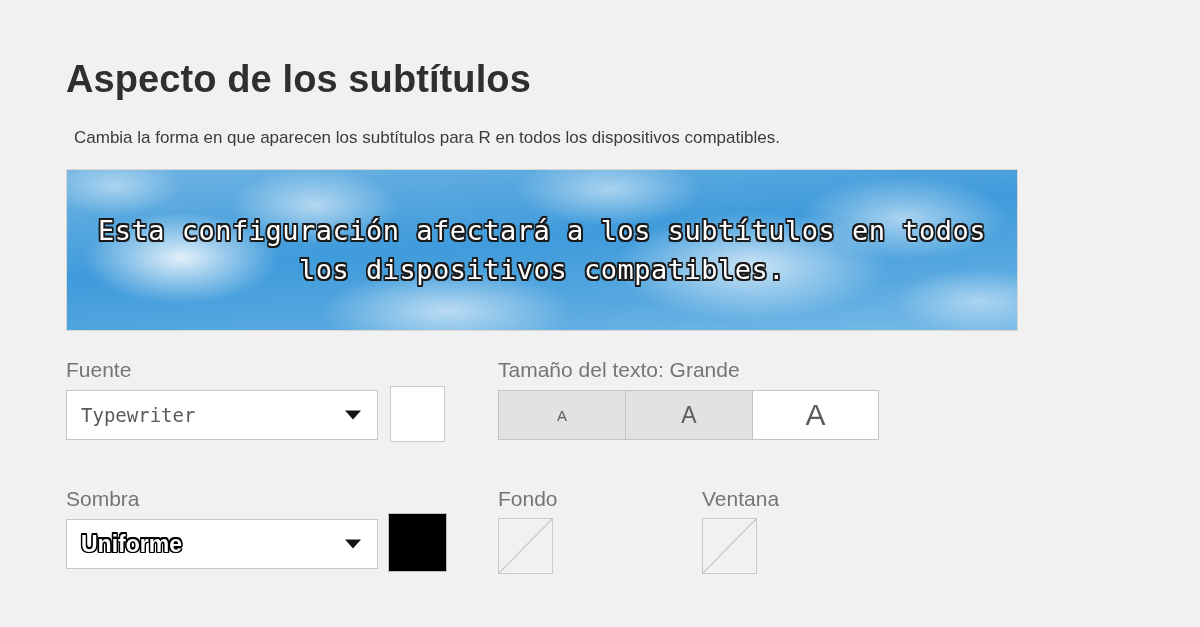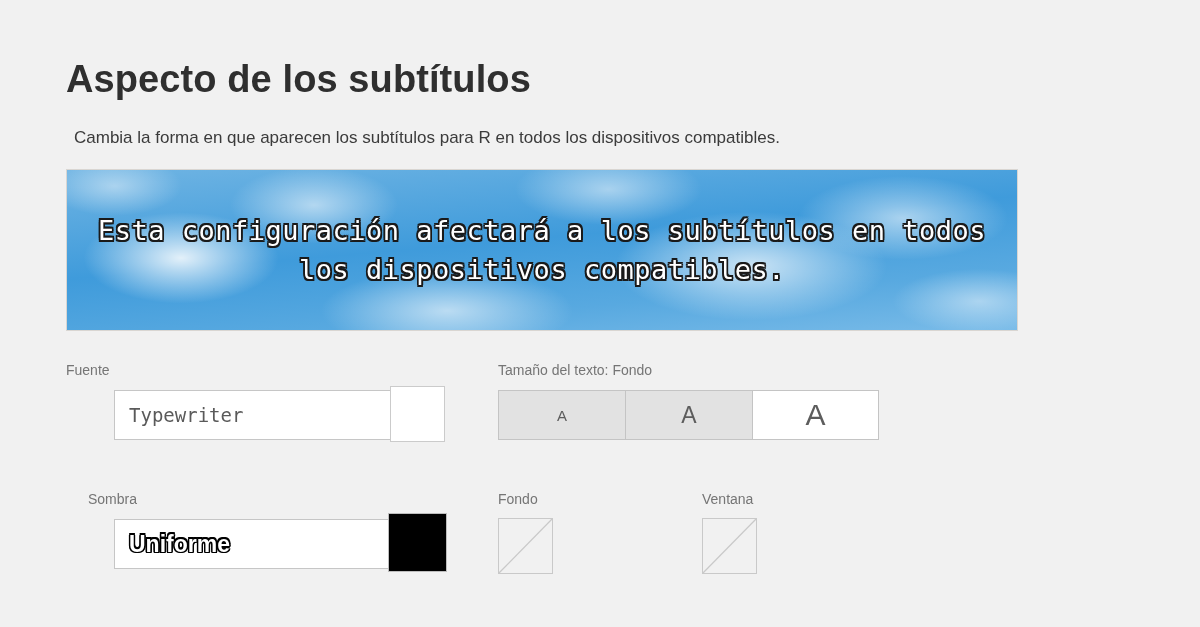--- a/index.html
+++ b/index.html
@@ -89,33 +89,32 @@
        1.6px  1.6px 0 #1a1a1a,
        0    -1.8px 0 #1a1a1a,
        0     1.8px 0 #1a1a1a,
       -1.8px  0    0 #1a1a1a,
        1.8px  0    0 #1a1a1a;
   }
 
   
   .control-label {
     position: absolute;
-    font-size: 14px;
+    font-size: 21px;
     color: #757575;
     line-height: 20px;
     white-space: nowrap;
   }
 
   .select-box {
     position: absolute;
     box-sizing: border-box;
     background: #ffffff;
     border: 1px solid #c6c6c6;
     height: 50px;
-    margin-left: 48px;
   }
   .select-value {
     position: absolute;
     left: 14px;
     top: 50%;
     transform: translateY(-50%);
     font-size: 19px;
     color: #4a4a4a;
     white-space: nowrap;
   }
@@ -211,35 +210,35 @@
 
   <div class="control-label" style="left:66px; top:360px;">Fuente</div>
 
   <div class="select-box" style="left:66px; top:390px; width:312px;">
     <span class="select-value typewriter">Typewriter</span>
     <span class="select-arrow"></span>
   </div>
 
   <div class="swatch swatch-white" style="left:390px; top:386px; width:55px; height:56px;"></div>
 
-  <div class="control-label" style="left:498px; top:360px;">Tamaño del texto: Fondo</div>
+  <div class="control-label" style="left:498px; top:360px;">Tamaño del texto: Grande</div>
 
   <div class="size-group" style="left:498px; top:390px;">
     <div class="size-btn s1">
       <span>A</span>
     </div>
     <div class="size-btn s2">
       <span>A</span>
     </div>
     <div class="size-btn s3 selected">
       <span>A</span>
     </div>
   </div>
 
-  <div class="control-label" style="left:66px; top:489px;margin-left:22px;">Sombra</div>
+  <div class="control-label" style="left:66px; top:489px;">Sombra</div>
 
   <div class="select-box" style="left:66px; top:519px; width:312px;">
     <span class="select-value uniform-shadow">Uniforme</span>
     <span class="select-arrow"></span>
   </div>
 
   <div class="swatch swatch-black" style="left:388px; top:513px; width:59px; height:59px;"></div>
 
   <div class="control-label" style="left:498px; top:489px;">Fondo</div>
 

